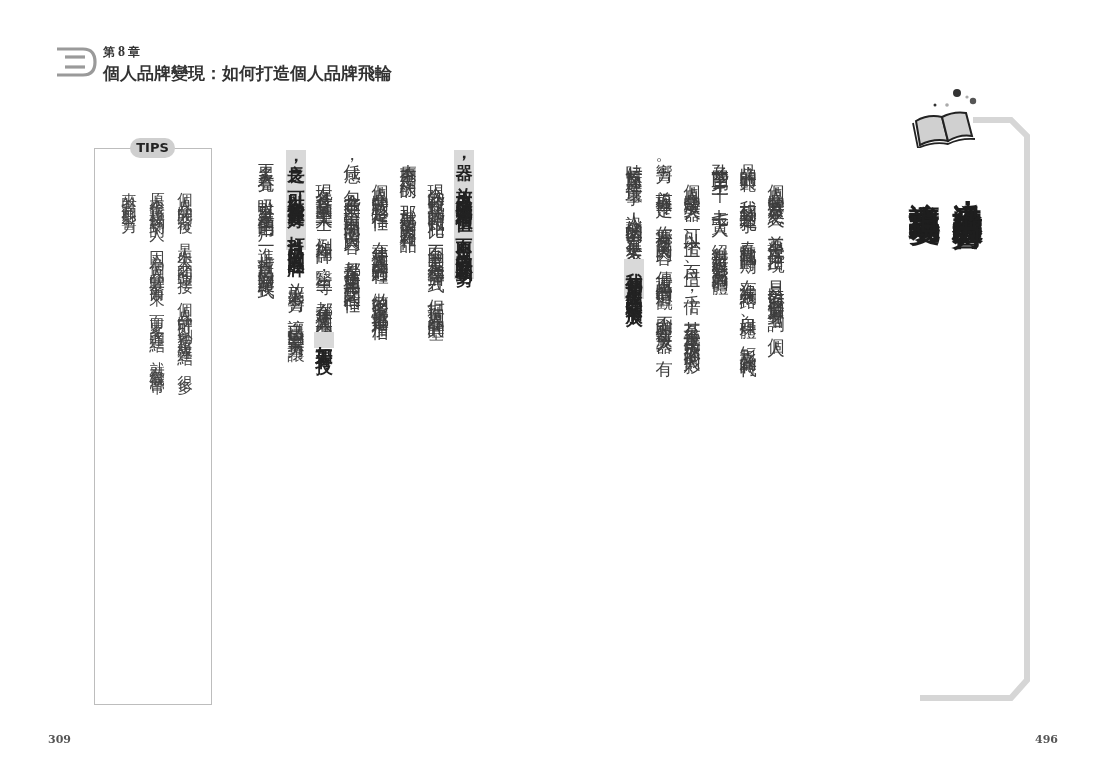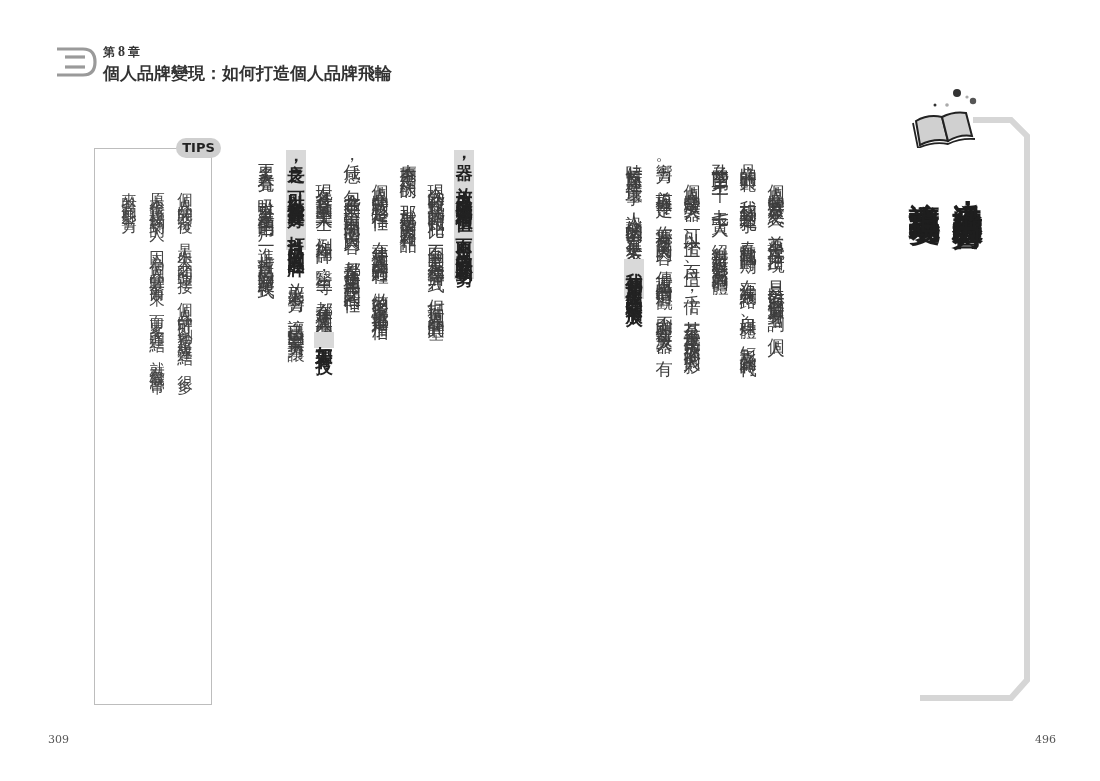--- a/index.html
+++ b/index.html
@@ -26,25 +26,25 @@
     font-size: 31px; line-height: 40px; letter-spacing: 2px; white-space: nowrap;
     font-family: "DejaVu Serif", serif; font-weight: bold; color: #1e1e1e;
   }
   .bracket { position: absolute; left: 915px; top: 115px; width: 120px; height: 595px; }
   .book { position: absolute; left: 908px; top: 78px; width: 70px; height: 70px; }
 
   .tips-box { position: absolute; left: 94px; top: 148px; width: 118px; height: 557px; border: 1.5px solid #bdbdbd; box-sizing: border-box; }
   .tips-label {
     position: absolute; left: 130px; top: 138px; width: 45px; height: 20px; border-radius: 10px;
     background: #cfcfcf; color: #222; font-family: "DejaVu Sans", sans-serif; font-weight: bold;
-    font-size: 13px; text-align: center; line-height: 20px; margin-left: 46px;
+    font-size: 13px; text-align: center; line-height: 20px;
   }
   .tips-col { font-family: "DejaVu Sans", sans-serif; font-size: 15.5px; letter-spacing: 4.4px; color: #444; }
 
-  .pagenum { position: absolute; top: 733px; font-family: "DejaVu Serif", serif; font-size: 11px; color: #555; font-weight: normal; }
+  .pagenum { position: absolute; top: 733px; font-family: "DejaVu Serif", serif; font-size: 11px; color: #555; font-weight: bold; }
 </style>
 </head>
 <body>
 
 <div class="header">
   <svg class="header-icon" viewBox="0 0 44 32">
     <path d="M2 3 H28 Q40 3 40 16 Q40 29 28 29 H2" fill="none" stroke="#9a9a9a" stroke-width="3.2"></path>
     <line x1="10" y1="11" x2="30" y2="11" stroke="#9a9a9a" stroke-width="3.2"></line>
     <line x1="10" y1="21" x2="30" y2="21" stroke="#9a9a9a" stroke-width="3.2"></line>
   </svg>

